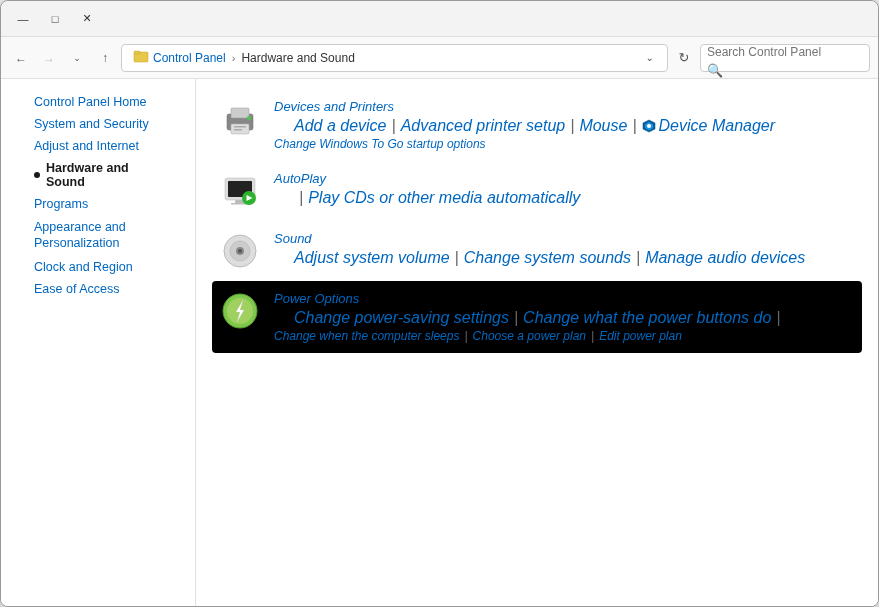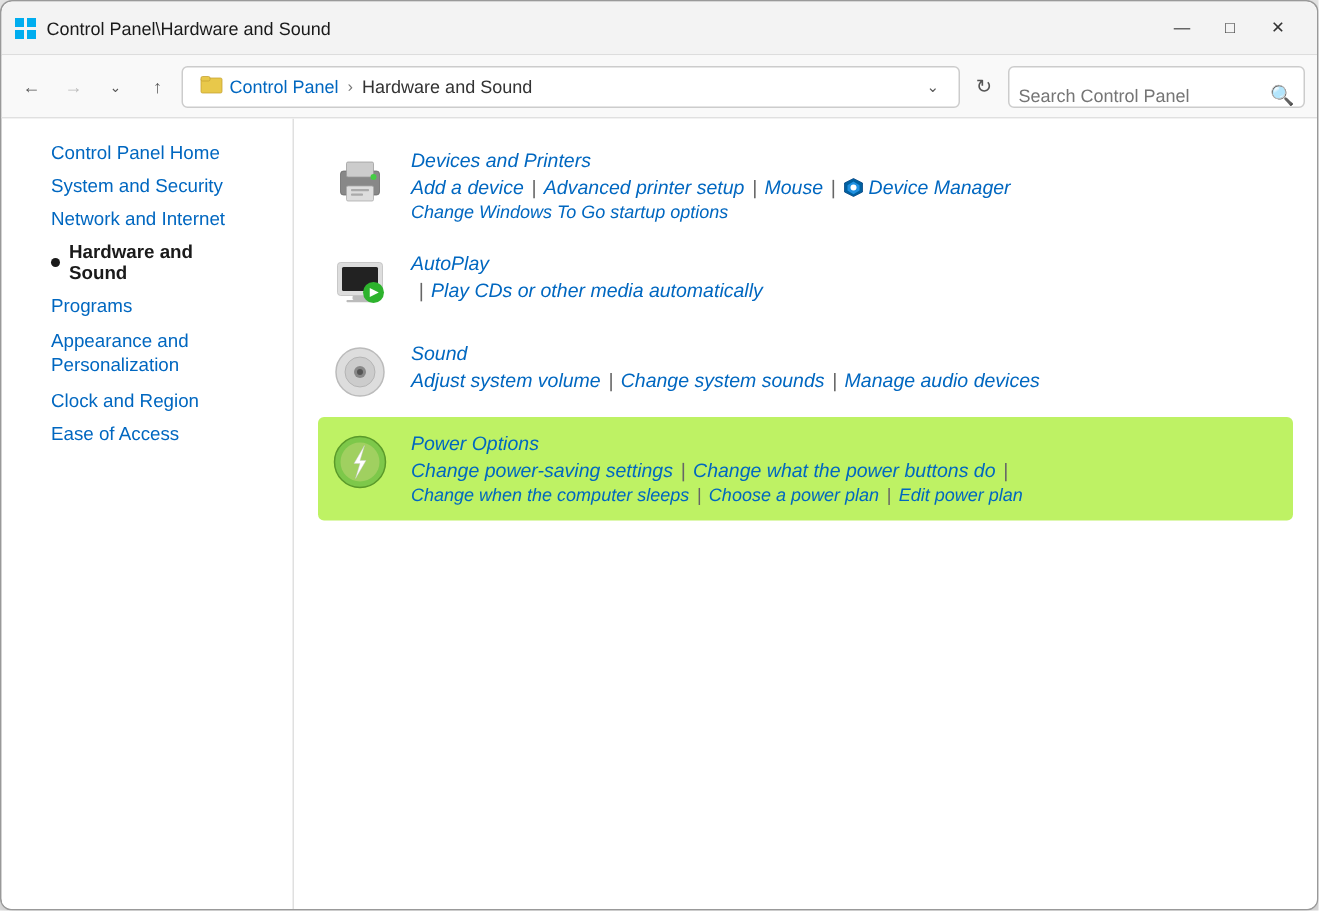--- a/index.html
+++ b/index.html
@@ -125,28 +125,29 @@
       border-radius: 4px;
       cursor: pointer;
       color: #555;
       font-size: 13px;
       display: flex;
       align-items: center;
       justify-content: center;
     }
     .search-box {
       height: 28px;
-      width: 198px;
+      width: 170px;
       border: 1px solid #ccc;
       border-radius: 4px;
       display: flex;
-      align-items: flex-end;
+      align-items: flex-start;
       background: #fff;
       padding: 0 6px;
       gap: 4px;
+      flex-direction: column;
     }
     .search-input {
       border: none;
       outline: none;
       font-size: 12px;
       color: #333;
       flex: 1;
       background: transparent;
     }
     .search-icon-btn {
@@ -202,21 +203,21 @@
       font-style: italic;
     }
     .section {
       display: flex;
       align-items: flex-start;
       padding: 10px 8px;
       gap: 14px;
       border-radius: 4px;
     }
     .section.highlighted {
-      background: #bef264;
+      background: #000000;
     }
     .section-icon {
       width: 40px;
       height: 40px;
       flex-shrink: 0;
       display: flex;
       align-items: center;
       justify-content: center;
     }
     .section-content { flex: 1; }
@@ -228,21 +229,22 @@
       text-decoration: none;
       margin-bottom: 3px;
       display: inline-block;
     }
     .section-links {
       display: flex;
       flex-wrap: wrap;
       align-items: flex-start;
       gap: 0;
       margin-bottom: 2px;
-      font-size: 13px;
+      font-size: 16px;
+      margin-left: 20px;
     }
     .section-link {
       color: #0067c0;
       cursor: pointer;
       text-decoration: none;
     }
     .link-sep {
       color: #666;
       margin: 0 5px;
     }
@@ -253,29 +255,20 @@
       margin-top: 2px;
       font-size: 12px;
     }
   </style>
 </head>
 <body>
 
 <div class="window">
 
   <div class="titlebar">
-    <div class="titlebar-left">
-      <svg class="titlebar-icon" viewBox="0 0 16 16">
-        <rect x="1" y="1" width="6" height="6" fill="#00adef"></rect>
-        <rect x="9" y="1" width="6" height="6" fill="#00adef"></rect>
-        <rect x="1" y="9" width="6" height="6" fill="#00adef"></rect>
-        <rect x="9" y="9" width="6" height="6" fill="#00adef"></rect>
-      </svg>
-      <span class="titlebar-title">Control Panel\Hardware and Sound</span>
-    </div>
     <div class="titlebar-controls">
       <button class="title-btn">—</button>
       <button class="title-btn">□</button>
       <button class="title-btn close">✕</button>
     </div>
   </div>
 
   <div class="toolbar">
     <button class="nav-btn">←</button>
     <button class="nav-btn" disabled="">→</button>
@@ -306,21 +299,21 @@
   <div class="content">
 
     <div class="sidebar">
       <a class="sidebar-item">
         <span>Control Panel Home</span>
       </a>
       <a class="sidebar-item">
         <span>System and Security</span>
       </a>
       <a class="sidebar-item">
-        <span>Network and Internet</span>
+        <span>Adjust and Internet</span>
       </a>
       <a class="sidebar-item active">
         <span class="bullet"></span>
         <span>Hardware and Sound</span>
       </a>
       <a class="sidebar-item">
         <span>Programs</span>
       </a>
       <a class="sidebar-item" style="white-space: normal; line-height:1.3;">
         <span>Appearance and Personalization</span>

